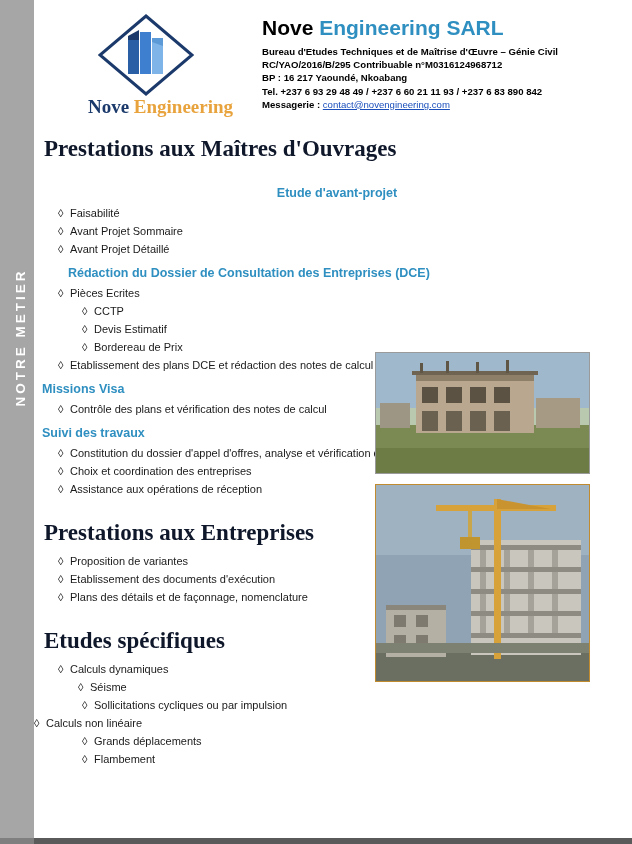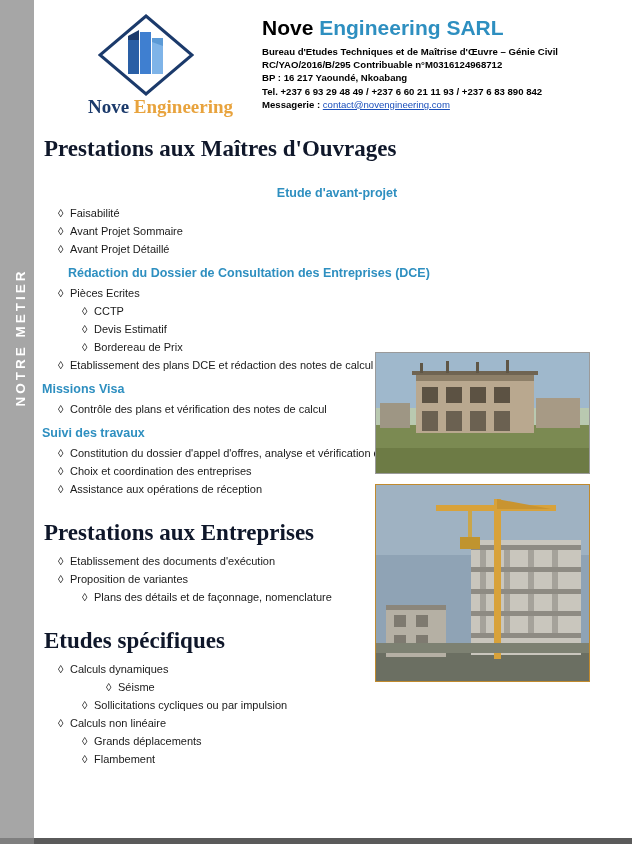--- a/index.html
+++ b/index.html
@@ -235,28 +235,28 @@
       <div class="l2" style="margin-left: 48px; line-height: 18px;"><span class="bullet">◊</span><span>Devis Estimatif</span></div>
       <div class="l2" style="margin-left: 48px; line-height: 18px;"><span class="bullet">◊</span><span>Bordereau de Prix</span></div>
       <div class="l1" style="margin-left: 24px; line-height: 18px;"><span class="bullet">◊</span><span>Etablissement des plans DCE et rédaction des notes de calcul</span></div>
       <div class="sub" style="margin-left: 8px; margin-top: 8px; margin-bottom: 4px;">Missions Visa</div>
       <div class="l1" style="margin-left: 24px; line-height: 18px;"><span class="bullet">◊</span><span>Contrôle des plans et vérification des notes de calcul</span></div>
       <div class="sub" style="margin-left: 8px; margin-top: 8px; margin-bottom: 4px;">Suivi des travaux</div>
       <div class="l1" style="margin-left: 24px; line-height: 18px;"><span class="bullet">◊</span><span>Constitution du dossier d'appel d'offres, analyse et vérification des offres</span></div>
       <div class="l1" style="margin-left: 24px; line-height: 18px;"><span class="bullet">◊</span><span>Choix et coordination des entreprises</span></div>
       <div class="l1" style="margin-left: 24px; line-height: 18px;"><span class="bullet">◊</span><span>Assistance aux opérations de réception</span></div>
       <h1 class="section" style="margin-top: 22px; margin-left: 10px; margin-bottom: 6px;">Prestations aux Entreprises</h1>
+      <div class="l1" style="margin-left: 24px; line-height: 18px;"><span class="bullet">◊</span><span>Proposition de variantes</span></div>
       <div class="l1" style="margin-left: 24px; line-height: 18px;"><span class="bullet">◊</span><span>Etablissement des documents d'exécution</span></div>
-      <div class="l1" style="margin-left: 24px; line-height: 18px;"><span class="bullet">◊</span><span>Proposition de variantes</span></div>
-      <div class="l2" style="margin-left: 48px; line-height: 18px;"><span class="bullet">◊</span><span>Plans des détails et de façonnage, nomenclature</span></div>
+      <div class="l2" style="margin-left: 24px; line-height: 18px;"><span class="bullet">◊</span><span>Plans des détails et de façonnage, nomenclature</span></div>
       <h1 class="section" style="margin-top: 22px; margin-left: 10px; margin-bottom: 6px;">Etudes spécifiques</h1>
       <div class="l1" style="margin-left: 24px; line-height: 18px;"><span class="bullet">◊</span><span>Calculs dynamiques</span></div>
-      <div class="l2" style="margin-left: 72px; line-height: 18px;"><span class="bullet">◊</span><span>Séisme</span></div>
+      <div class="l2" style="margin-left: 44px; line-height: 18px;"><span class="bullet">◊</span><span>Séisme</span></div>
       <div class="l2" style="margin-left: 48px; line-height: 18px;"><span class="bullet">◊</span><span>Sollicitations cycliques ou par impulsion</span></div>
-      <div class="l1" style="margin-left: 24px; line-height: 18px;"><span class="bullet">◊</span><span>Calculs non linéaire</span></div>
+      <div class="l1" style="line-height: 18px;"><span class="bullet">◊</span><span>Calculs non linéaire</span></div>
       <div class="l2" style="margin-left: 48px; line-height: 18px;"><span class="bullet">◊</span><span>Grands déplacements</span></div>
       <div class="l2" style="margin-left: 48px; line-height: 18px;"><span class="bullet">◊</span><span>Flambement</span></div>
     </div>
 
   <div class="photo1">
     <svg width="213" height="120" viewBox="0 0 213 120" xmlns="http://www.w3.org/2000/svg">
       <rect x="0" y="0" width="213" height="60" fill="#9fb8cc"></rect>
       <rect x="0" y="55" width="213" height="20" fill="#b9c9b0"></rect>
       <rect x="0" y="72" width="213" height="48" fill="#7b8a52"></rect>
       <rect x="0" y="95" width="213" height="25" fill="#6d7b45"></rect>

